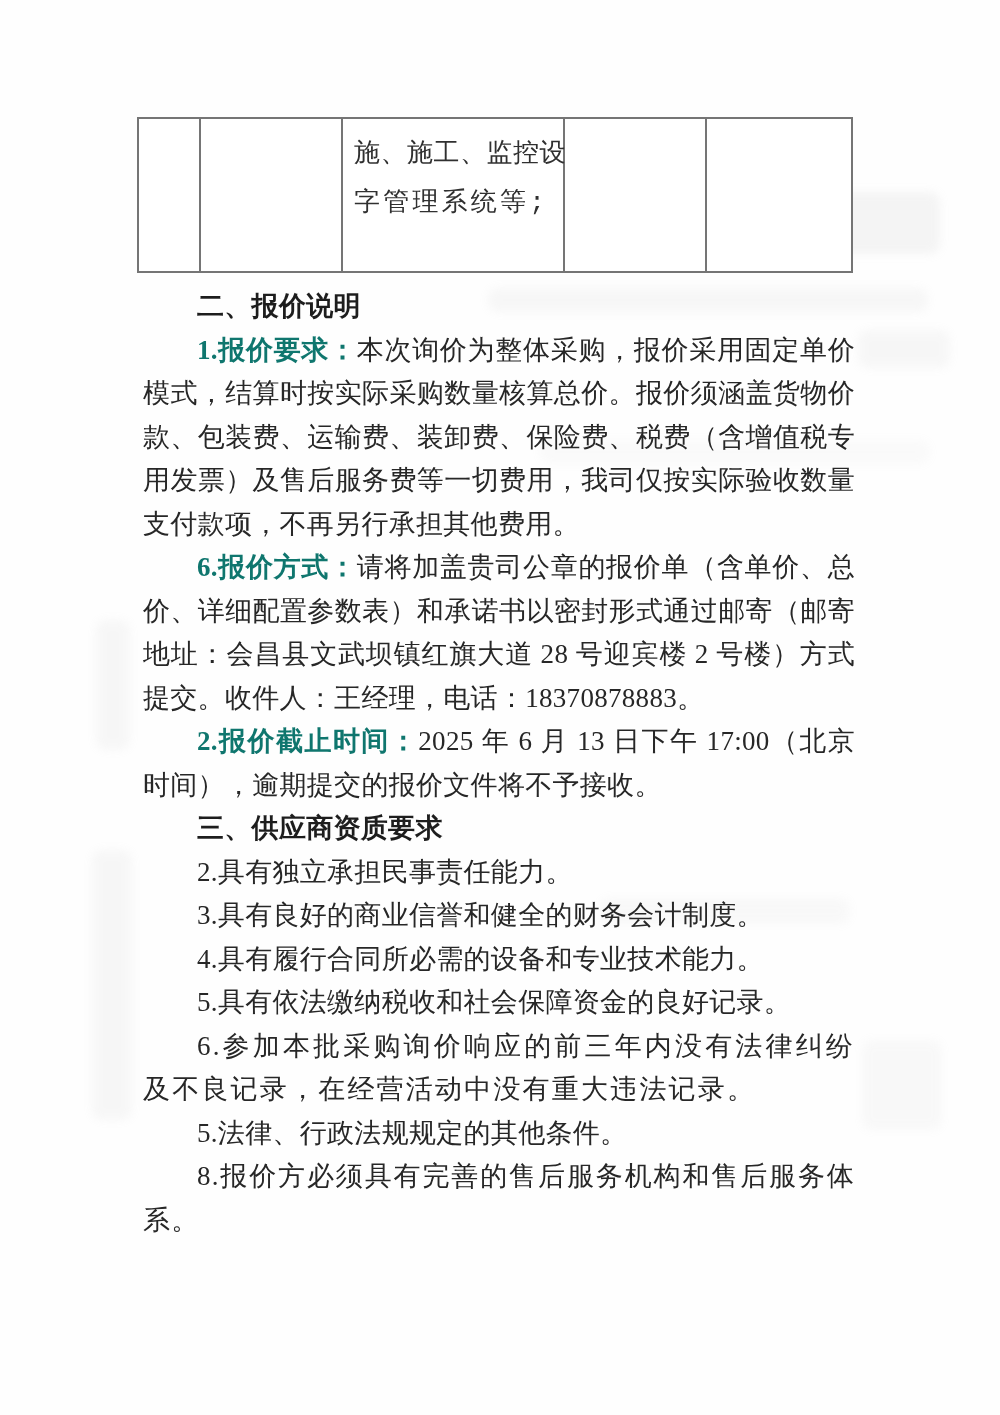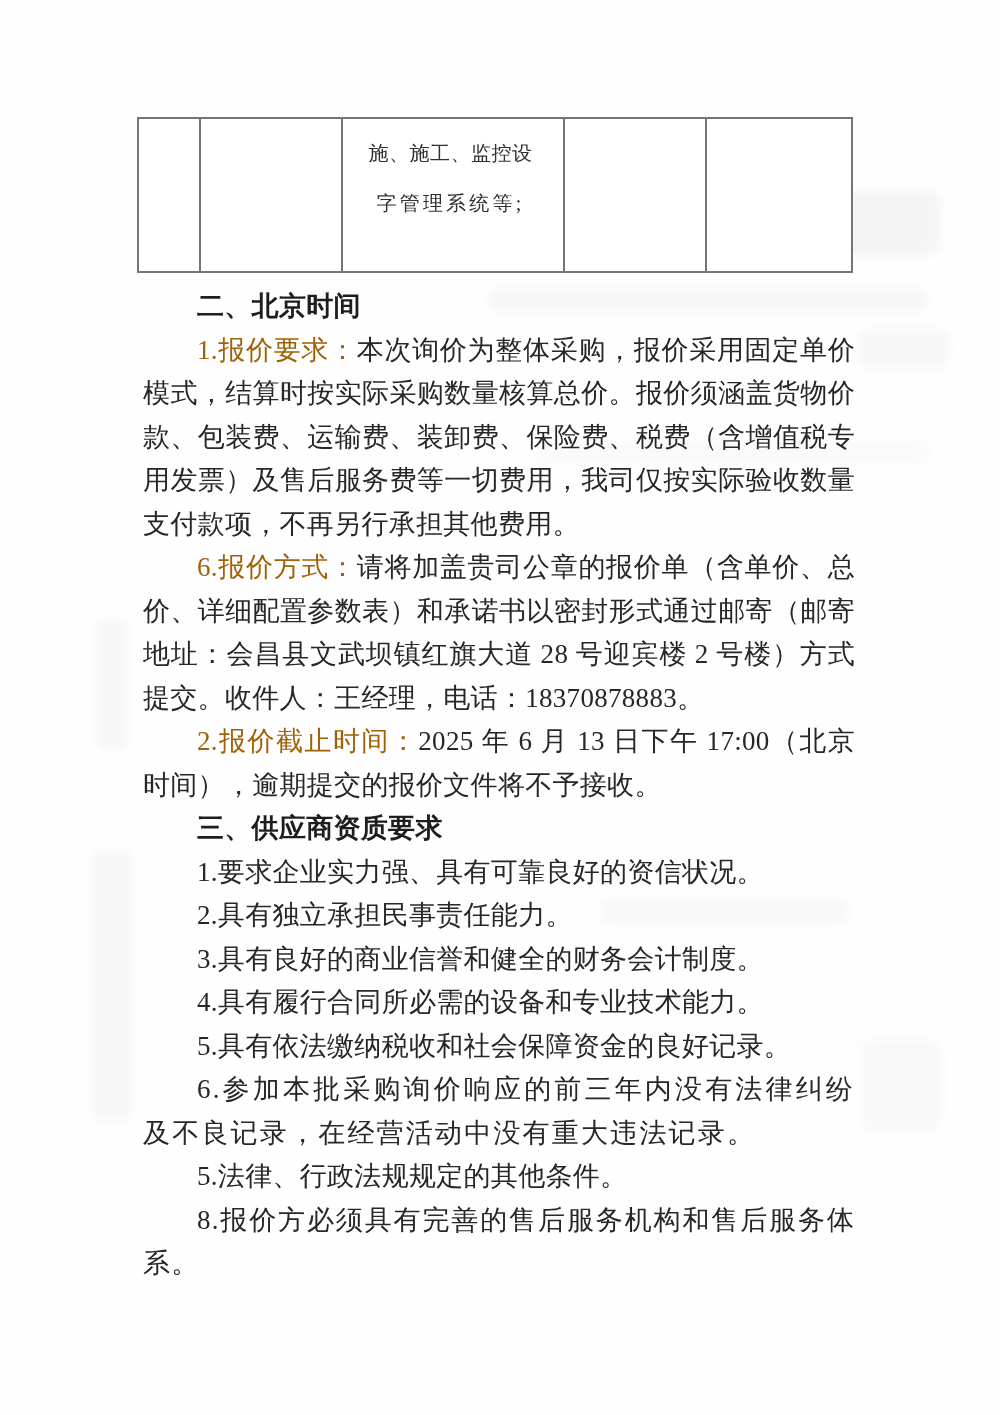--- a/index.html
+++ b/index.html
@@ -33,45 +33,44 @@
     height: 100%;
   }
   .spec-table .col:last-child { border-right: none; }
   .col-1 { width: 62px; }
   .col-2 { width: 142px; }
   .col-3 { width: 222px; }
   .col-4 { width: 142px; }
   .col-5 { flex: 1; }
   .cell-lines {
     padding: 9px 16px 0 11px;
-    font-size: 20px;
+    font-size: 26px;
     line-height: 50px;
     color: #303030;
     white-space: nowrap;
-    text-align: center;
   }
   .cell-line { letter-spacing: 0.5px; }
-  .cell-line-3 { letter-spacing: 3.2px; }
+  .cell-line-3 { letter-spacing: 3.2px; font-family: Liberation Mono, monospace; }
 
   
   .doc {
     position: absolute;
     left: 143px;
     top: 285px;
     width: 712px;
     font-size: 27px;
     line-height: 43.5px;
     letter-spacing: 0.3px;
     text-align: justify;
     color: #272727;
   }
   .doc p { text-indent: 2em; }
   .heading { font-weight: bold; color: #1d1d1d; }
   .h3 { }
-  .para b { font-weight: normal; color: #a16207; }
+  .para b { font-weight: bold; color: #0f766e; }
   .spread { letter-spacing: 2.2px; }
   .spread-sm { letter-spacing: 1.2px; }
 
   
   .ghost {
     position: absolute;
     background: #b9b9b9;
     opacity: 0.14;
     filter: blur(5px);
     border-radius: 10px;
@@ -108,31 +107,30 @@
         <div class="cell-line">施、施工、监控设</div>
         <div class="cell-line cell-line-3">字管理系统等;</div>
       </div>
     </div>
     <div class="col col-4"></div>
     <div class="col col-5"></div>
   </div>
 
   <div class="doc">
 
-    <p class="heading">二、北京时间</p>
+    <p class="heading">二、报价说明</p>
 
     <p class="para"><b>1.报价要求：</b><span>本次询价为整体采购，报价采用固定单价模式，结算时按实际采购数量核算总价。报价须涵盖货物价款、包装费、运输费、装卸费、保险费、税费（含增值税专用发票）及售后服务费等一切费用，我司仅按实际验收数量支付款项，不再另行承担其他费用。</span></p>
 
     <p class="para"><b>6.报价方式：</b><span>请将加盖贵司公章的报价单（含单价、总价、详细配置参数表）和承诺书以密封形式通过邮寄（邮寄地址：会昌县文武坝镇红旗大道 28 号迎宾楼 2 号楼）方式提交。收件人：王经理，电话：18370878883。</span></p>
 
     <p class="para"><b>2.报价截止时间：</b><span>2025 年 6 月 13 日下午 17:00（北京时间），逾期提交的报价文件将不予接收。</span></p>
 
     <p class="heading h3">三、供应商资质要求</p>
 
-    <p class="para">1.要求企业实力强、具有可靠良好的资信状况。</p>
     <p class="para">2.具有独立承担民事责任能力。</p>
     <p class="para">3.具有良好的商业信誉和健全的财务会计制度。</p>
     <p class="para">4.具有履行合同所必需的设备和专业技术能力。</p>
     <p class="para">5.具有依法缴纳税收和社会保障资金的良好记录。</p>
     <p class="para spread">6.参加本批采购询价响应的前三年内没有法律纠纷及不良记录，在经营活动中没有重大违法记录。</p>
     <p class="para">5.法律、行政法规规定的其他条件。</p>
     <p class="para spread-sm">8.报价方必须具有完善的售后服务机构和售后服务体系。</p>
 
   </div>
 </div>

